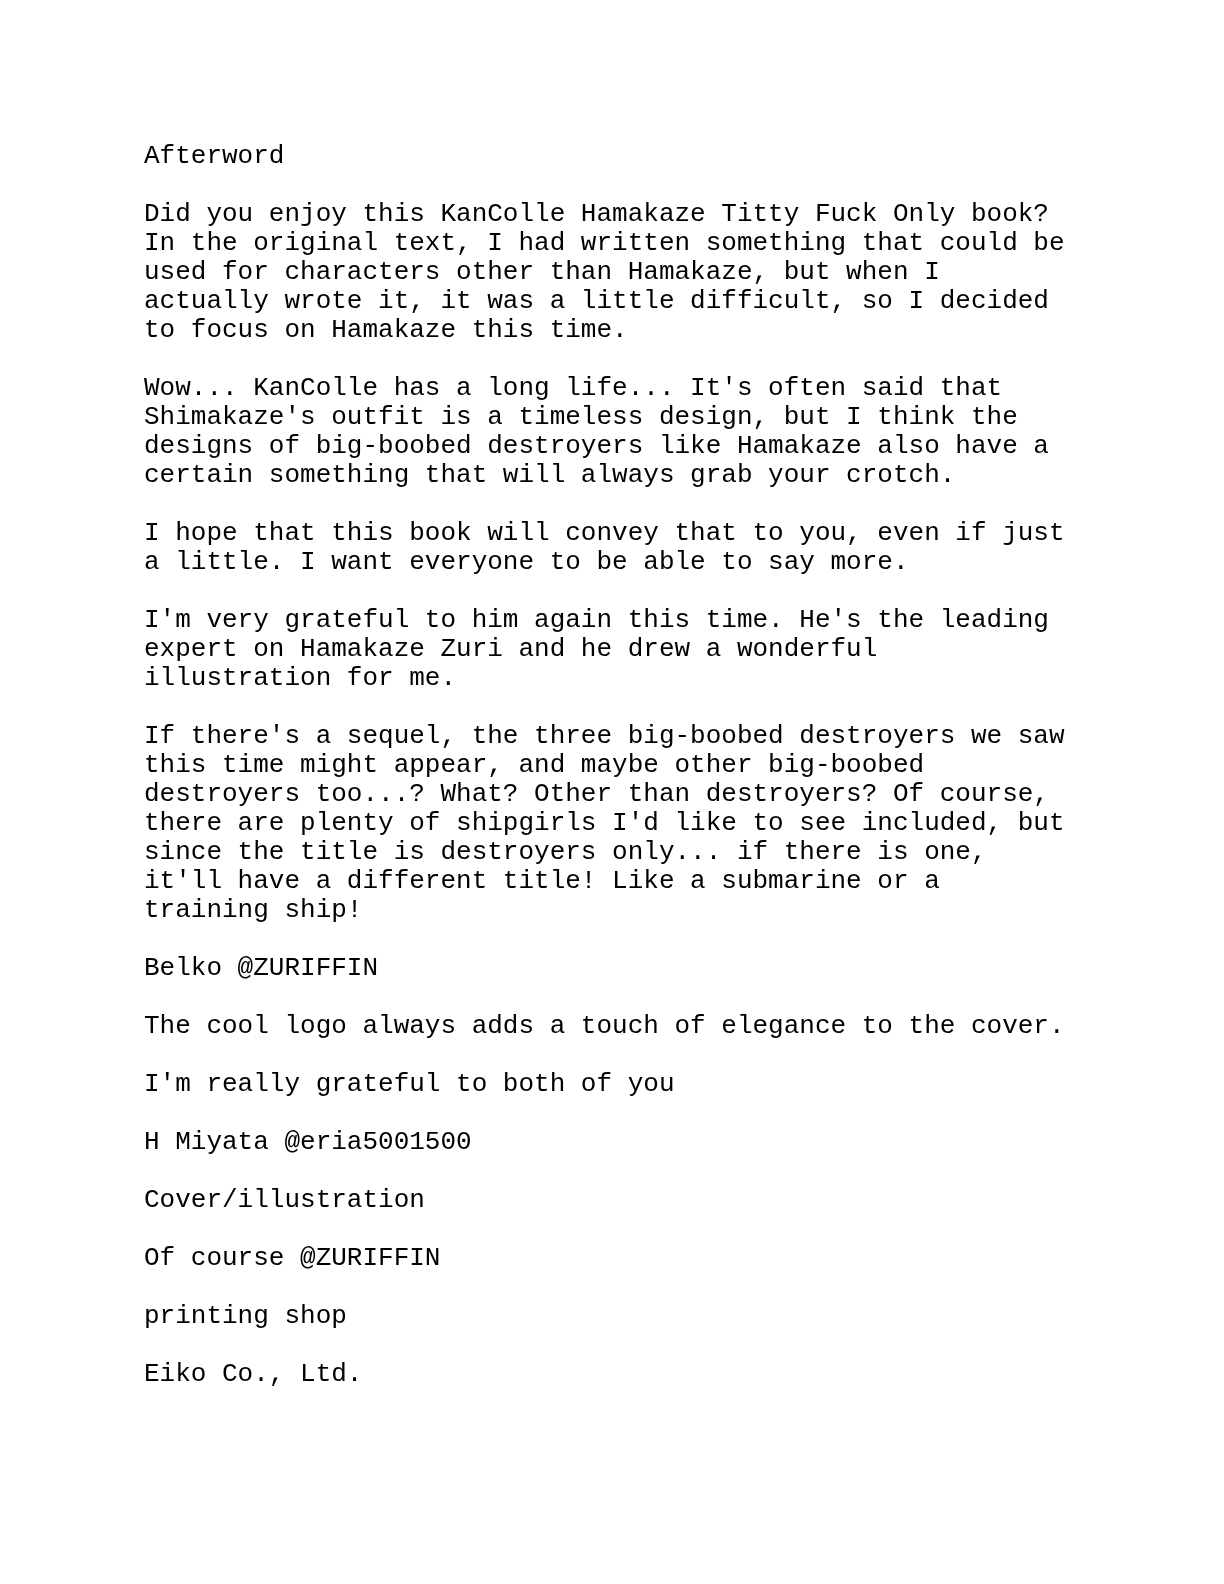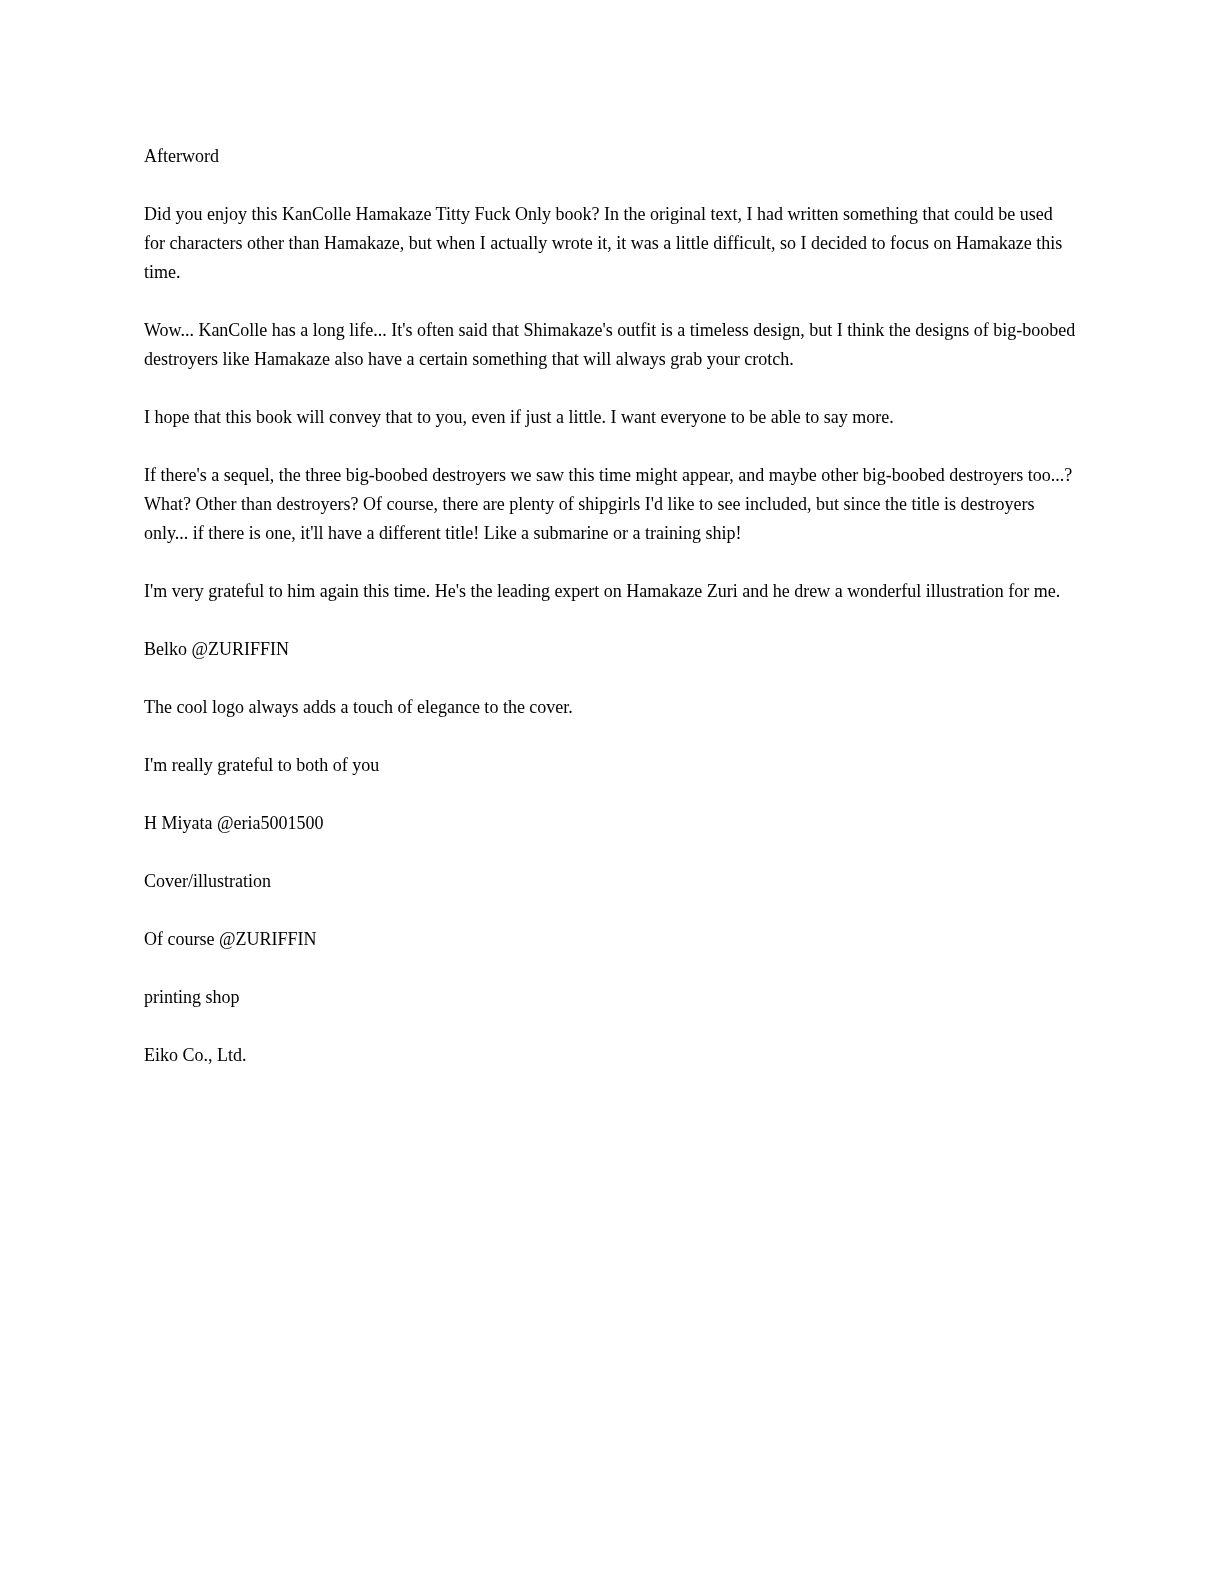--- a/index.html
+++ b/index.html
@@ -14,39 +14,39 @@
   }
   .page {
     box-sizing: border-box;
     width: 1224px;
     height: 1584px;
     padding: 142px 146px 0 144px;
     background: #ffffff;
   }
   .line {
     margin: 0 0 29px 0;
-    font-family: Liberation Serif, serif;
-    font-size: 18px;
+    font-family: Liberation Mono, monospace;
+    font-size: 26px;
     line-height: 29px;
     font-weight: 400;
     color: #000000;
     letter-spacing: 0;
     word-spacing: 0;
   }
 </style>
 </head>
 <body>
 
 <div class="page">
   <p class="line">Afterword</p>
   <p class="line">Did you enjoy this KanColle Hamakaze Titty Fuck Only book? In the original text, I had written something that could be used for characters other than Hamakaze, but when I actually wrote it, it was a little difficult, so I decided to focus on Hamakaze this time.</p>
   <p class="line">Wow... KanColle has a long life... It's often said that Shimakaze's outfit is a timeless design, but I think the designs of big-boobed destroyers like Hamakaze also have a certain something that will always grab your crotch.</p>
   <p class="line">I hope that this book will convey that to you, even if just a little. I want everyone to be able to say more.</p>
+  <p class="line">I'm very grateful to him again this time. He's the leading expert on Hamakaze Zuri and he drew a wonderful illustration for me.</p>
   <p class="line">If there's a sequel, the three big-boobed destroyers we saw this time might appear, and maybe other big-boobed destroyers too...? What? Other than destroyers? Of course, there are plenty of shipgirls I'd like to see included, but since the title is destroyers only... if there is one, it'll have a different title! Like a submarine or a training ship!</p>
-  <p class="line">I'm very grateful to him again this time. He's the leading expert on Hamakaze Zuri and he drew a wonderful illustration for me.</p>
   <p class="line">Belko @ZURIFFIN</p>
   <p class="line">The cool logo always adds a touch of elegance to the cover.</p>
   <p class="line">I'm really grateful to both of you</p>
   <p class="line">H Miyata @eria5001500</p>
   <p class="line">Cover/illustration</p>
   <p class="line">Of course @ZURIFFIN</p>
   <p class="line">printing shop</p>
   <p class="line">Eiko Co., Ltd.</p>
 </div>
 

